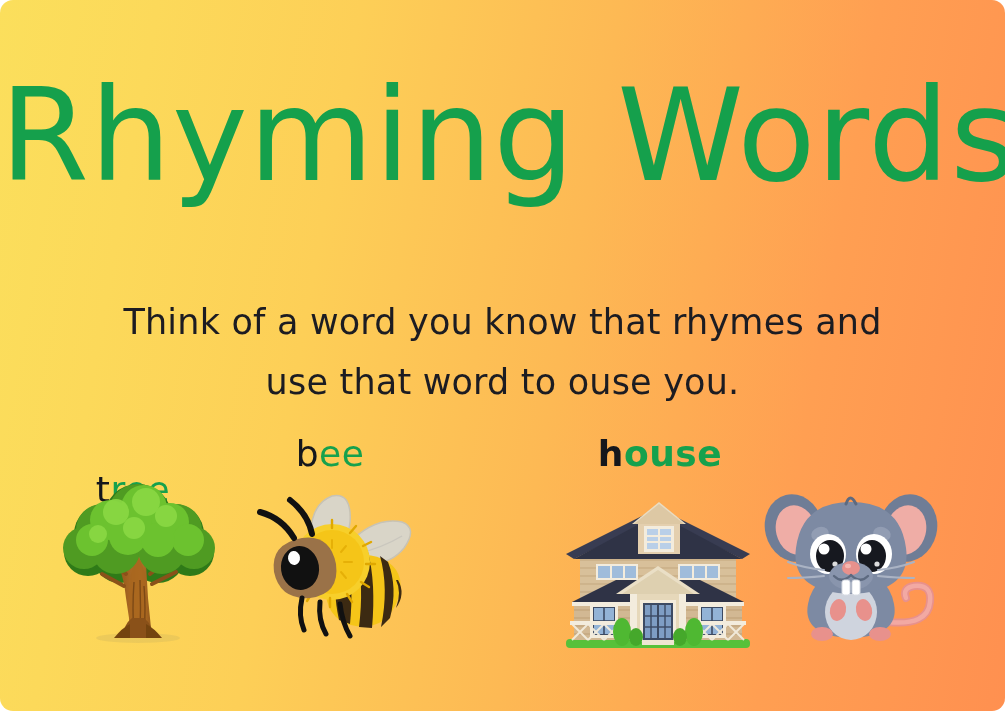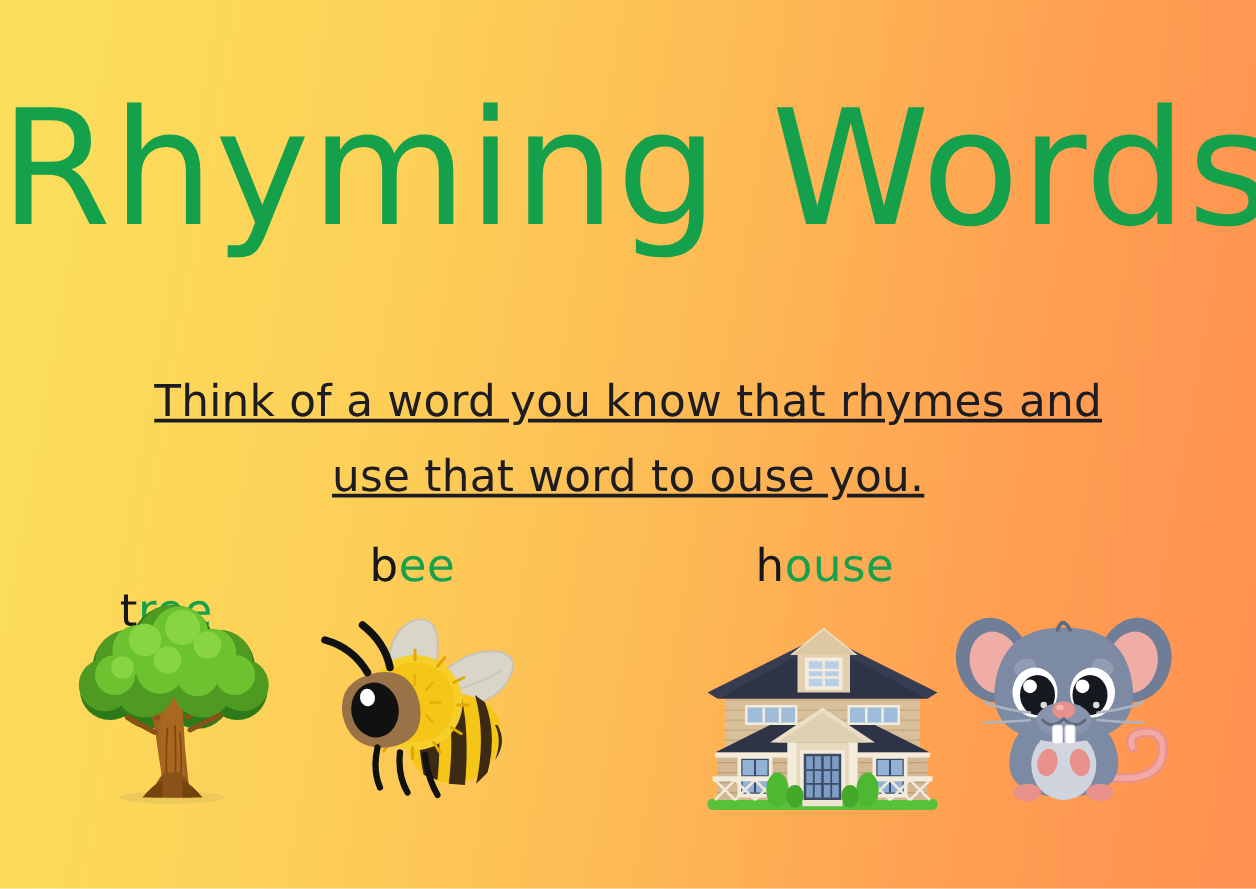--- a/index.html
+++ b/index.html
@@ -17,20 +17,21 @@
     width: 1005px;
     height: 711px;
     overflow: hidden;
     background: linear-gradient(100deg,
                 #fbdf5c 0%,
                 #fcd95a 14%,
                 #fdcf57 32%,
                 #fdb954 55%,
                 #ff9f52 78%,
                 #ff9050 100%);
+    border-radius: 13px;
   }
 
   
   #title {
     position: absolute;
     top: 72px;
     left: 0;
     width: 1005px;
     text-align: center;
     color: #15a04c;
@@ -50,38 +51,37 @@
     width: 1005px;
     text-align: center;
     color: #1c1c22;
     font-size: 35px;
     font-weight: 400;
     line-height: 1.72;
     letter-spacing: 0.2px;
   }
   #subtitle .ln {
     display: block;
-    text-decoration: underline;
   }
 
   
   .word-label {
     position: absolute;
     text-align: center;
     font-size: 36px;
     line-height: 1;
     white-space: nowrap;
     color: #15171c;
     letter-spacing: 0.5px;
   }
   .word-label .rime { color: #16a14d; }
 
   #label-tree  { left:  43px; top: 436px; width: 180px; margin-top: 36px; }
   #label-bee   { left: 240px; top: 436px; width: 180px; }
-  #label-house { left: 570px; top: 436px; width: 180px; }
+  #label-house { left: 570px; top: 436px; width: 180px; font-weight: bold; }
   #label-mouse { left: 756px; top: 436px; width: 180px; }
 
   
   .pic { position: absolute; }
   #pic-tree  { left:  52px; top: 478px; width: 172px; height: 172px; }
   #pic-bee   { left: 246px; top: 488px; width: 176px; height: 160px; }
   #pic-house { left: 558px; top: 490px; width: 200px; height: 163px; }
   #pic-mouse { left: 762px; top: 476px; width: 178px; height: 178px; }
   .pic svg { display: block; width: 100%; height: 100%; }
 </style>

